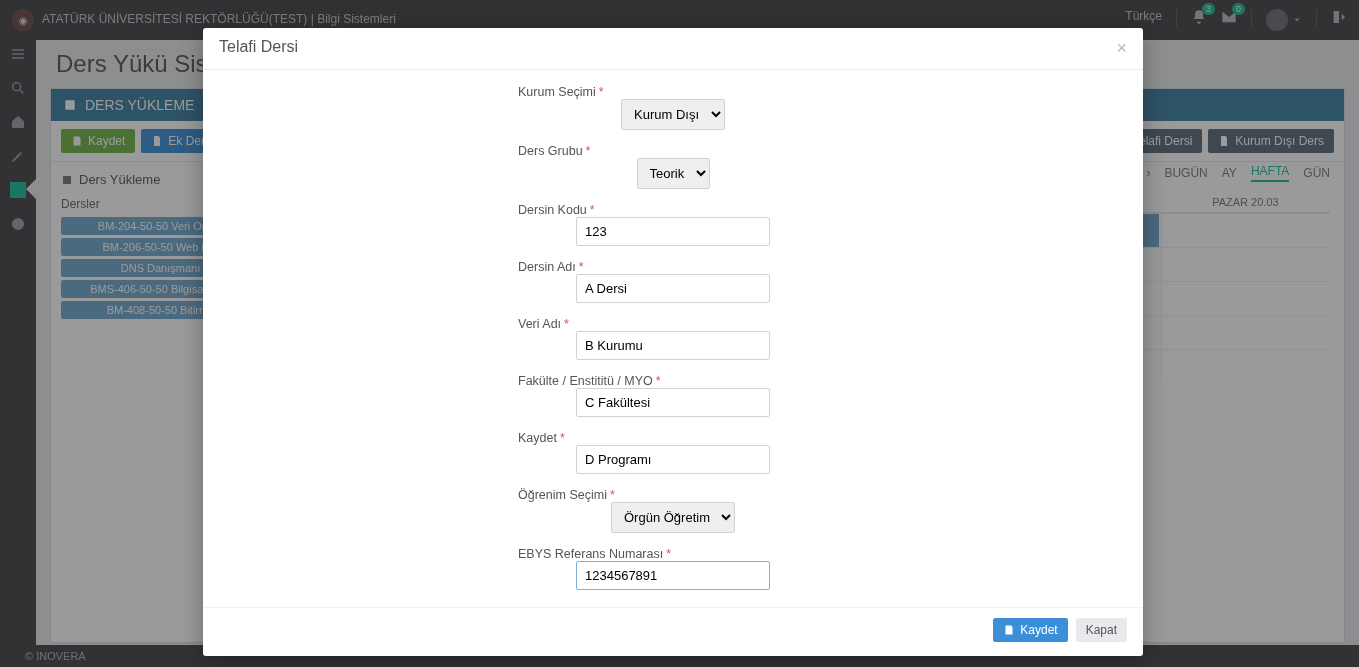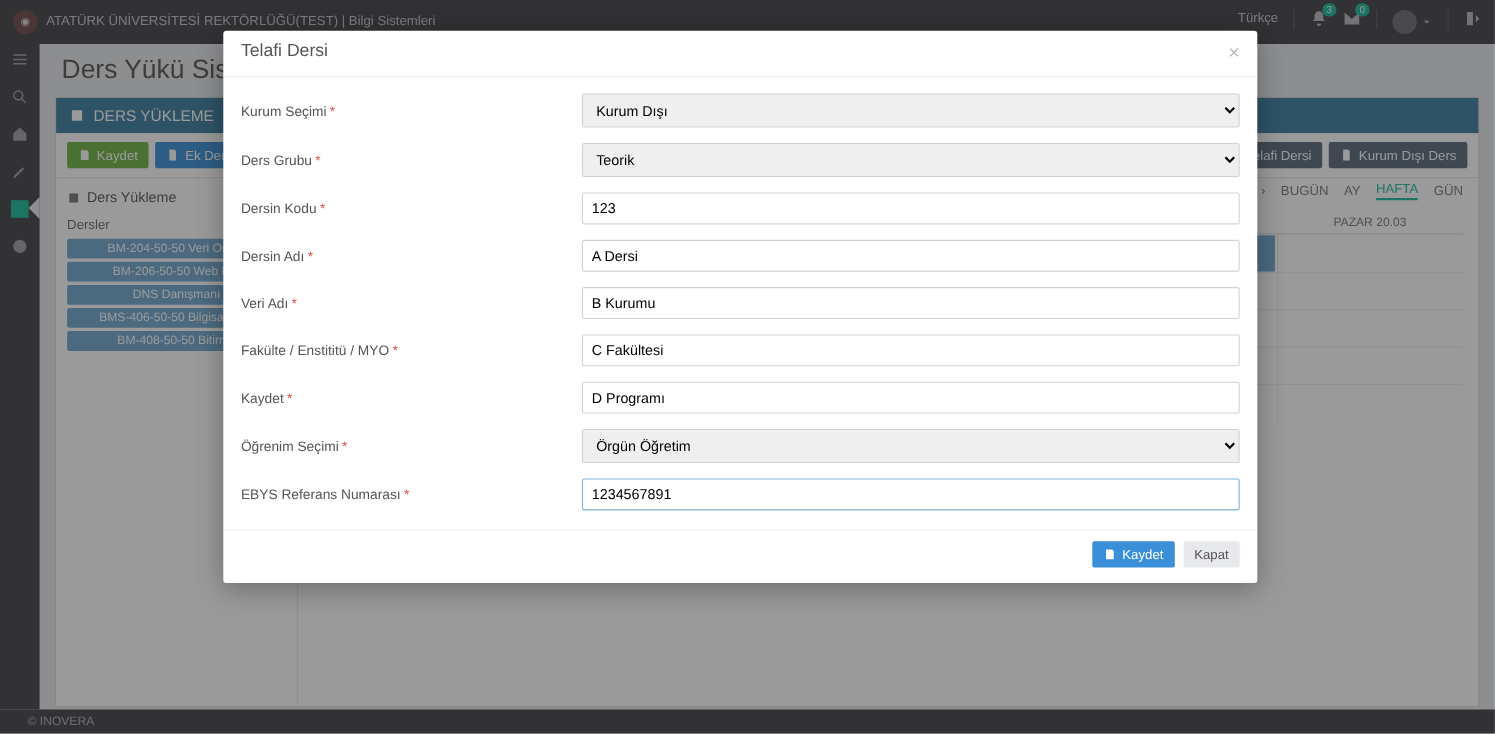--- a/index.html
+++ b/index.html
@@ -51,21 +51,21 @@
 
 .footer { position:absolute; left:0; right:0; bottom:0; height:22px; background:#424348; color:#aeb0b6; font-size:11px; display:flex; align-items:center; padding:0 25px; }
 
 
 .overlay { position:absolute; inset:0; background:rgba(30,30,30,0.45); }
 .modal { position:absolute; left:203px; top:28px; width:940px; background:#fff; border-radius:3px; box-shadow:0 5px 25px rgba(0,0,0,0.3); }
 .modal-head { display:flex; padding:10px 16px; border-bottom:1px solid #eaecef; }
 .modal-title { font-size:16px; font-weight:400; color:#555; }
 .modal-close { margin-left:auto; color:#bbb; font-size:18px; cursor:pointer; }
 .modal-body { padding:8px 16px 4px; }
-.frow { display:flex; align-items:center; padding:7px 0; }
+.frow { display:flex; align-items:center; padding:7px 0;flex-direction:column; }
 .flabel { width:310px; font-size:12.5px; color:#555; }
 .flabel .req { color:#d9534f; margin-left:3px; }
 .fctrl { flex:1; }
 .fctrl input, .fctrl select { width:100%; padding:6px 8px; font-size:13px; border:1px solid #cfd3d9; border-radius:2px; outline:none; }
 .modal-foot { padding:10px 16px 14px; display:flex; justify-content:flex-end; gap:8px; border-top:1px solid #f0f1f3; margin-top:6px; }
 .btn-primary { background:#3a8fd8; }
 .btn-light { background:#e7e9ec; color:#555;text-align:right; }
 </style>
 </head>
 <body>

